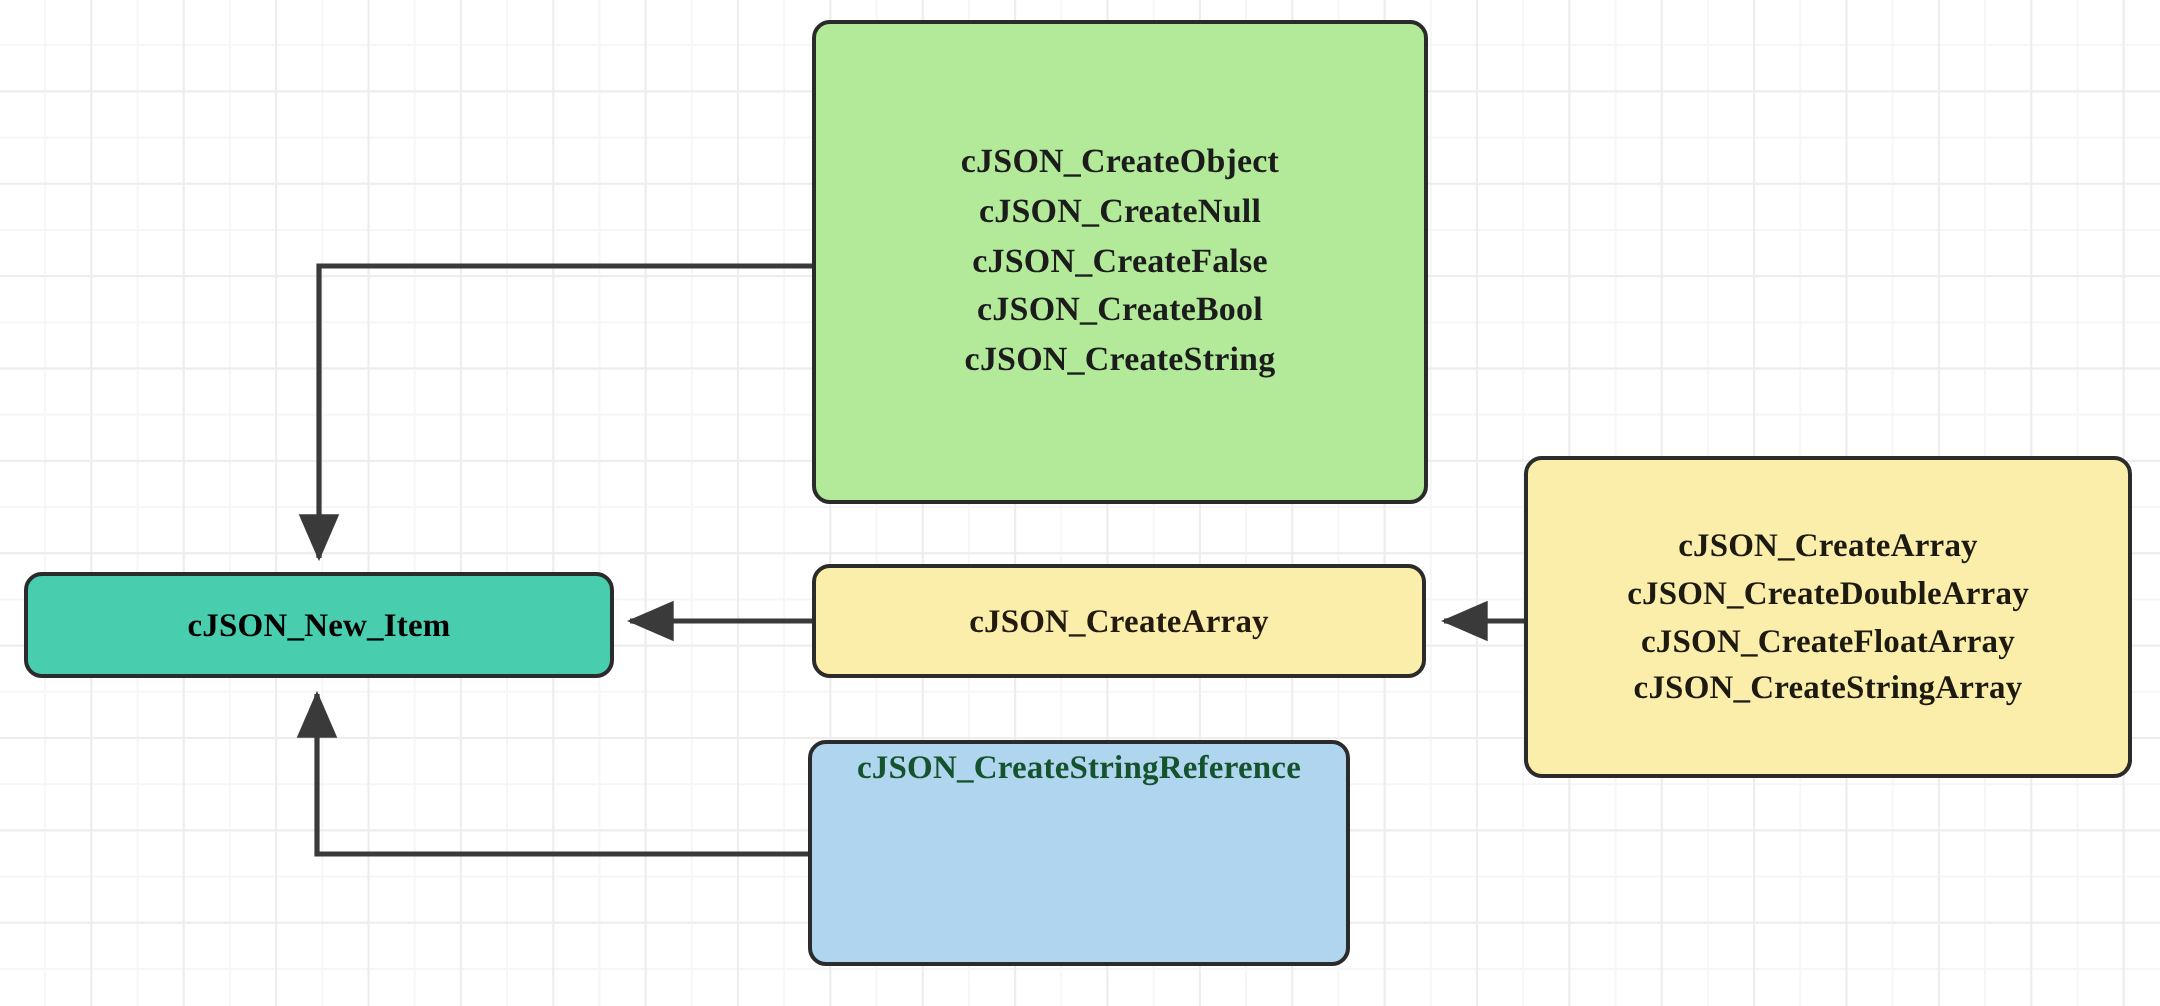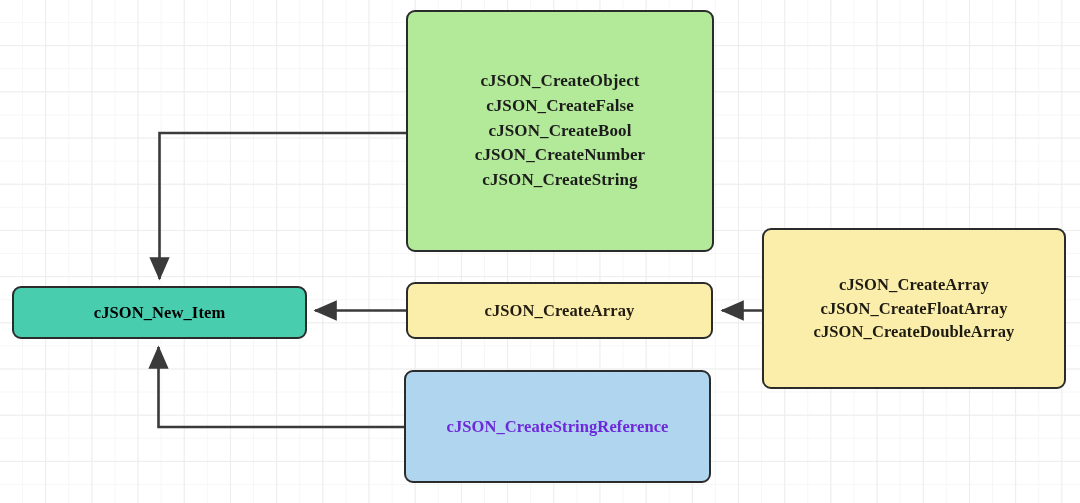--- a/index.html
+++ b/index.html
@@ -98,25 +98,26 @@
     width: 304px;
     height: 161px;
     background: #fbeeab;
     color: #1d1a12;
     font-size: 16.5px;
   }
 
   #node-reference-family {
     left: 404px;
     top: 370px;
-    width: 307px;
+    width: 271px;
     height: 113px;
     background: #b0d5ef;
-    color: #6d28d9;
+    color: #14532d;
     font-size: 16.5px;
+    justify-content: space-between;
   }
 </style>
 </head>
 <body>
 
 <div id="canvas">
 
   <svg id="edges" width="1080" height="503" viewBox="0 0 1080 503" xmlns="http://www.w3.org/2000/svg">
     <defs>
       <marker id="arrowhead" markerWidth="9" markerHeight="9" refX="8.4" refY="4.5" orient="auto" markerUnits="strokeWidth">
@@ -128,37 +129,38 @@
 
     <path d="M406,310.5 L315,310.5" fill="none" stroke="#3a3a3a" stroke-width="2.6" marker-end="url(#arrowhead)"></path>
 
     <path d="M404,427 L158.5,427 L158.5,347" fill="none" stroke="#3a3a3a" stroke-width="2.6" marker-end="url(#arrowhead)"></path>
 
     <path d="M762,310.5 L722,310.5" fill="none" stroke="#3a3a3a" stroke-width="2.6" marker-end="url(#arrowhead)"></path>
   </svg>
 
   <div class="node" id="node-create-scalars">
     <span class="line">cJSON_CreateObject</span>
+    <span class="line">cJSON_CreateNull</span>
     <span class="line">cJSON_CreateFalse</span>
     <span class="line">cJSON_CreateBool</span>
-    <span class="line">cJSON_CreateNumber</span>
     <span class="line">cJSON_CreateString</span>
   </div>
 
   <div class="node" id="node-new-item">
     <span class="line">cJSON_New_Item</span>
   </div>
 
   <div class="node" id="node-create-array">
     <span class="line">cJSON_CreateArray</span>
   </div>
 
   <div class="node" id="node-array-family">
     <span class="line">cJSON_CreateArray</span>
+    <span class="line">cJSON_CreateDoubleArray</span>
     <span class="line">cJSON_CreateFloatArray</span>
-    <span class="line">cJSON_CreateDoubleArray</span>
+    <span class="line">cJSON_CreateStringArray</span>
   </div>
 
   <div class="node" id="node-reference-family">
     <span class="line">cJSON_CreateStringReference</span>
   </div>
 
 </div>
 
 </body></html>

